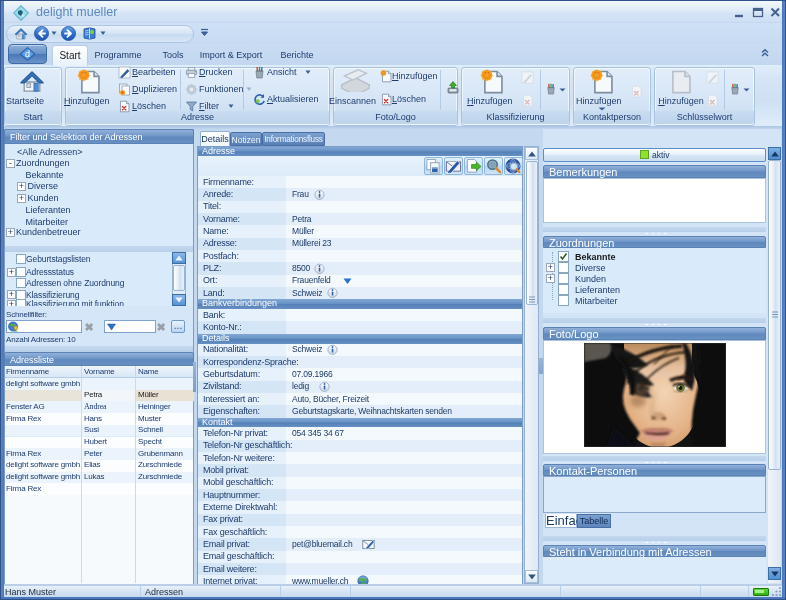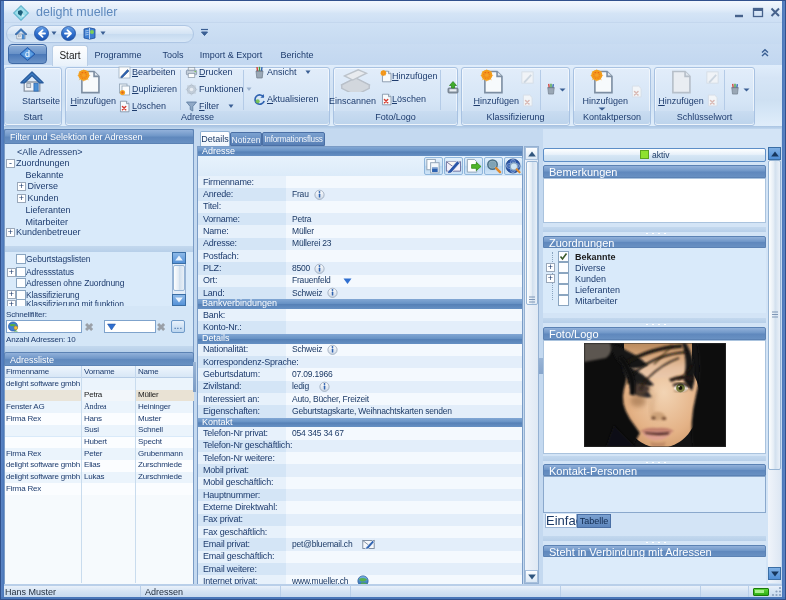--- a/index.html
+++ b/index.html
@@ -2,21 +2,21 @@
 <html><head><meta charset="utf-8"><style>
 
 *{margin:0;padding:0;box-sizing:border-box}
 body{font-family:"Liberation Sans",sans-serif;background:#fff;width:786px;height:600px;overflow:hidden}
 #w{position:relative;width:786px;height:600px;overflow:hidden;background:#cfe0f4}
 #w div{position:absolute;font-size:9px;color:#1e3c6e;white-space:nowrap}
 .hdr{background:linear-gradient(#92b1da,#7097c8 45%,#5f88bd 55%,#6890c2);color:#fff !important;padding-left:5px;border:1px solid #5b82b4;border-radius:2px 2px 0 0;font-size:10px}
 .mhdr{background:linear-gradient(#82a7d4,#6691c4 48%,#5580b6 52%,#6690c3);color:#fff !important;padding-left:4px;font-size:9px;line-height:10px}
 .grp{border:1px solid #a8c2e2;border-radius:3px;background:linear-gradient(#e2edfa,#d5e5f6 60%,#cfe0f3 75%,#d8e7f7);box-shadow:inset 0 0 0 1px rgba(255,255,255,.55)}
 .gcap{color:#3f6cac;font-size:9px;text-align:center;background:linear-gradient(#c9dcf1,#bdd4ec);border-radius:0 0 3px 3px}
-.btxt{color:#153f7e;text-align:right;font-size:9.5px}
+.btxt{color:#153f7e;text-align:left;font-size:9.5px}
 .stxt{color:#153f7e;font-size:9.5px}
 .dtxt{color:#9cb2cd;font-size:9.5px}
 .tab{color:#15428b;text-align:center;line-height:20px;font-size:10px}
 .crow{color:#24456f;font-size:9px}
 .t8{font-size:8px !important;letter-spacing:-0.2px}
 .t85{font-size:8.5px !important;letter-spacing:-0.1px}
 .vsep{border-left:1px solid #b4cbe7;width:0 !important}
 .splitdots{background:linear-gradient(#c3d8ee,#b7cfe9);text-align:center}
 .dots4:after{content:"";display:inline-block;width:22px;height:3px;margin-top:2px;background:radial-gradient(circle 1.2px at 3px 1.5px,#fff 60%,transparent 65%) 0 0/6px 3px repeat-x}
 .fl{color:#1e3c6e;padding-left:3px;font-size:8.5px;letter-spacing:-0.2px}

